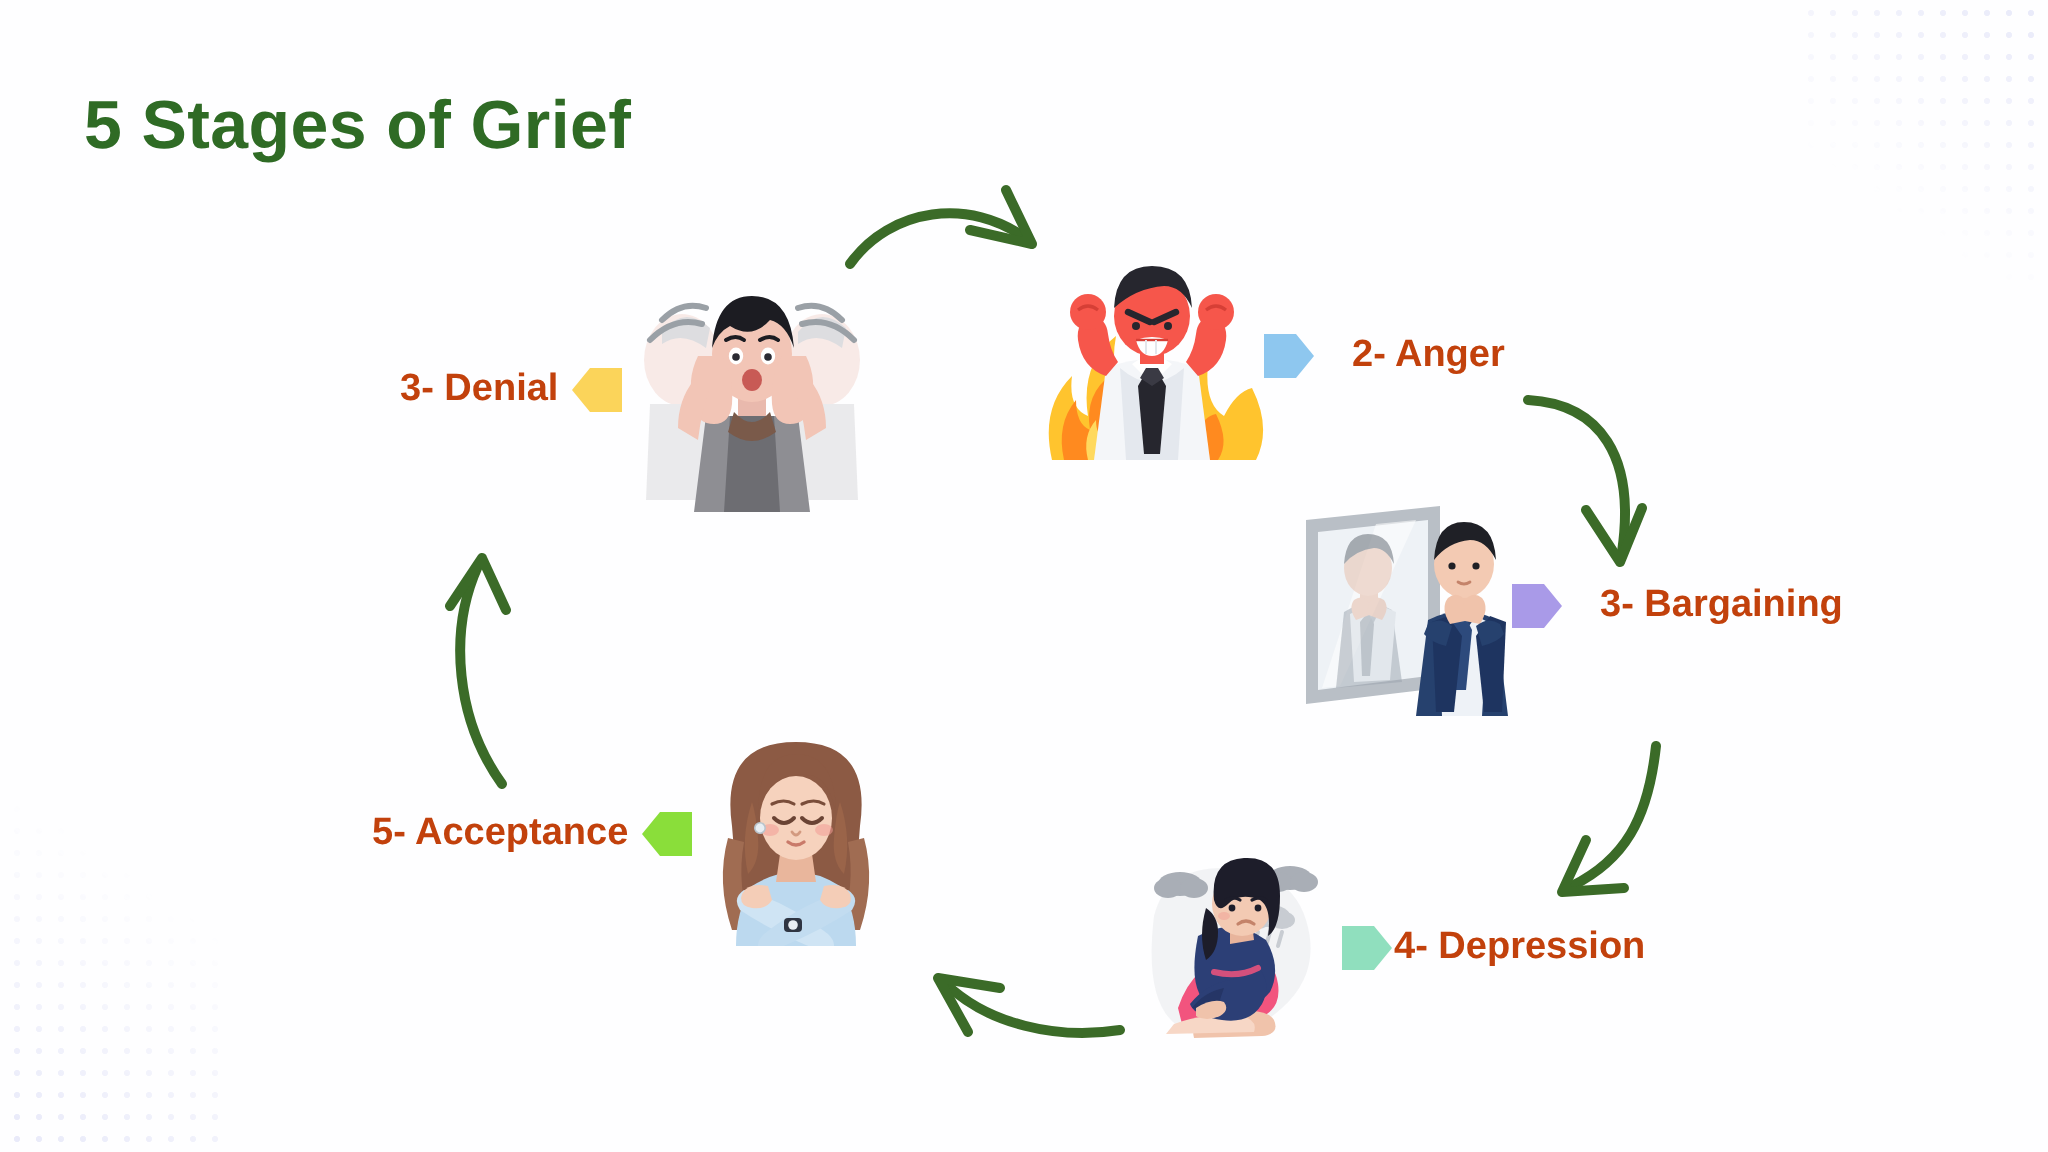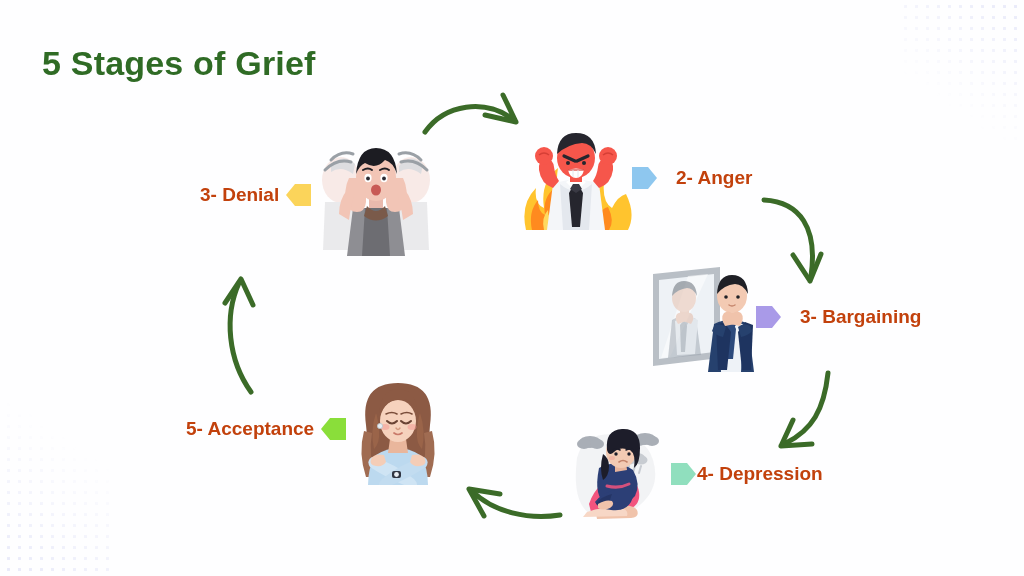--- a/index.html
+++ b/index.html
@@ -87,23 +87,23 @@
   }
   .marker.left  { margin-right: 0; }
   .art {
     position: relative;
     flex: 0 0 auto;
   }
 
   
   #stage-denial     { left: 200px; top: 132px; }
   #stage-anger      { left: 520px; top: 122px; }
-  #stage-bargaining { left: 648px; top: 262px; }
+  #stage-bargaining { left: 648px; top: 248px; }
   #stage-depression { left: 563px; top: 420px; }
-  #stage-acceptance { left: 186px; top: 373px; }
+  #stage-acceptance { left: 186px; top: 361px; }
 
   #stage-denial .stage-label     { margin-right: 6px; }
   #stage-acceptance .stage-label { margin-right: 6px; }
   #stage-anger .stage-label      { margin-left: 18px; }
   #stage-bargaining .stage-label { margin-left: 18px; }
   #stage-depression .stage-label { }
 
   .illus { display: block; }
 </style>
 </head>

